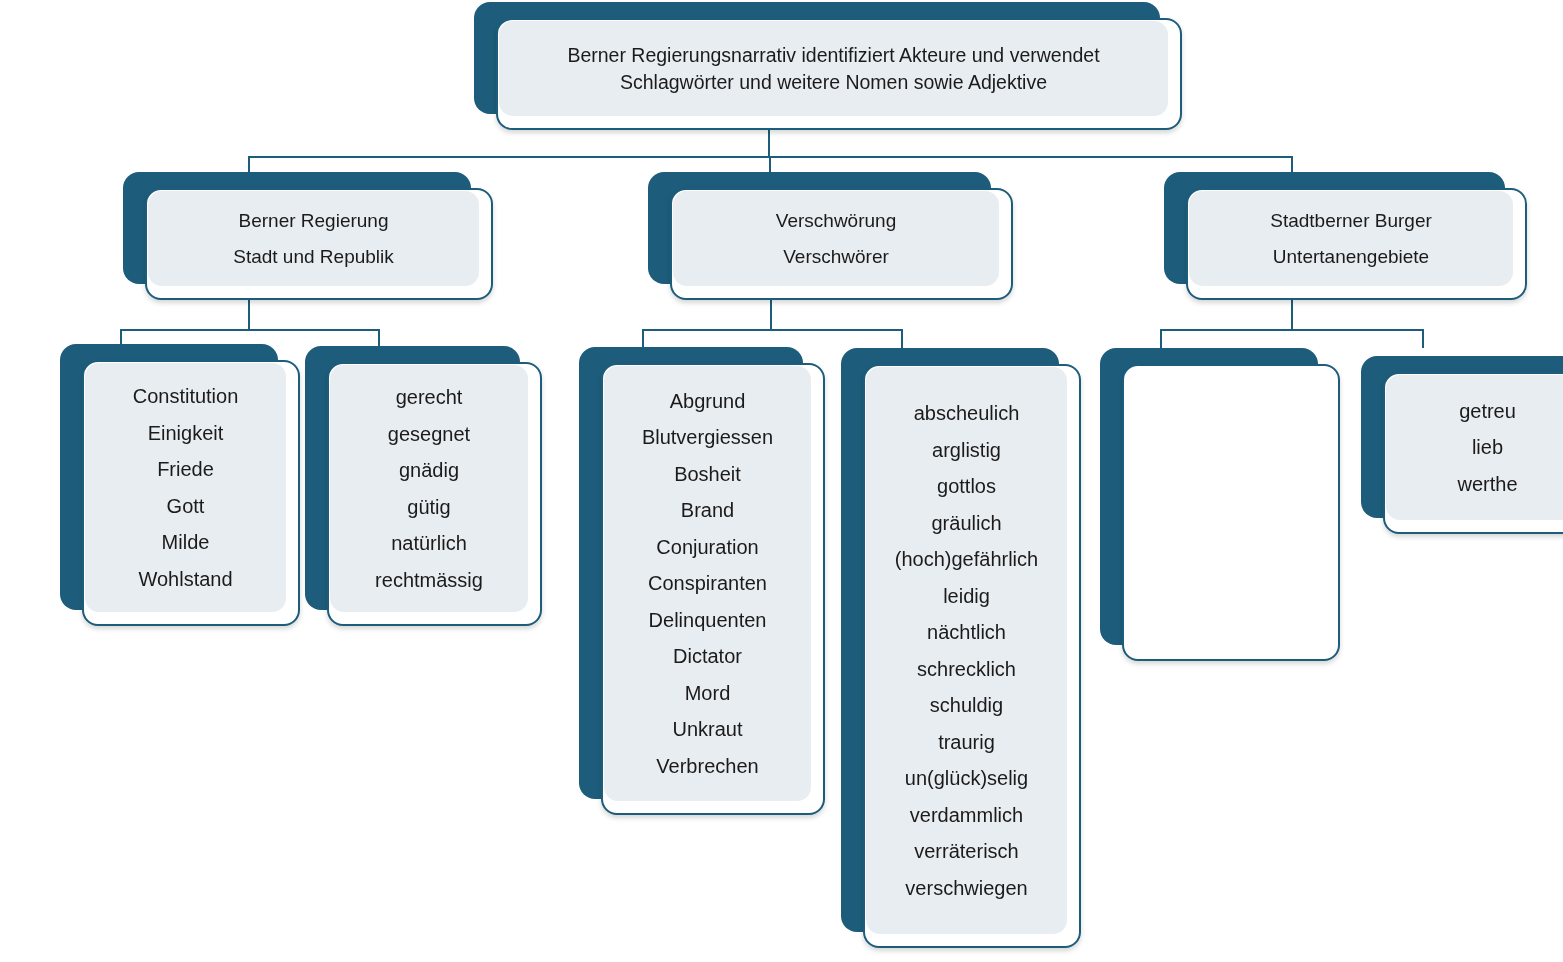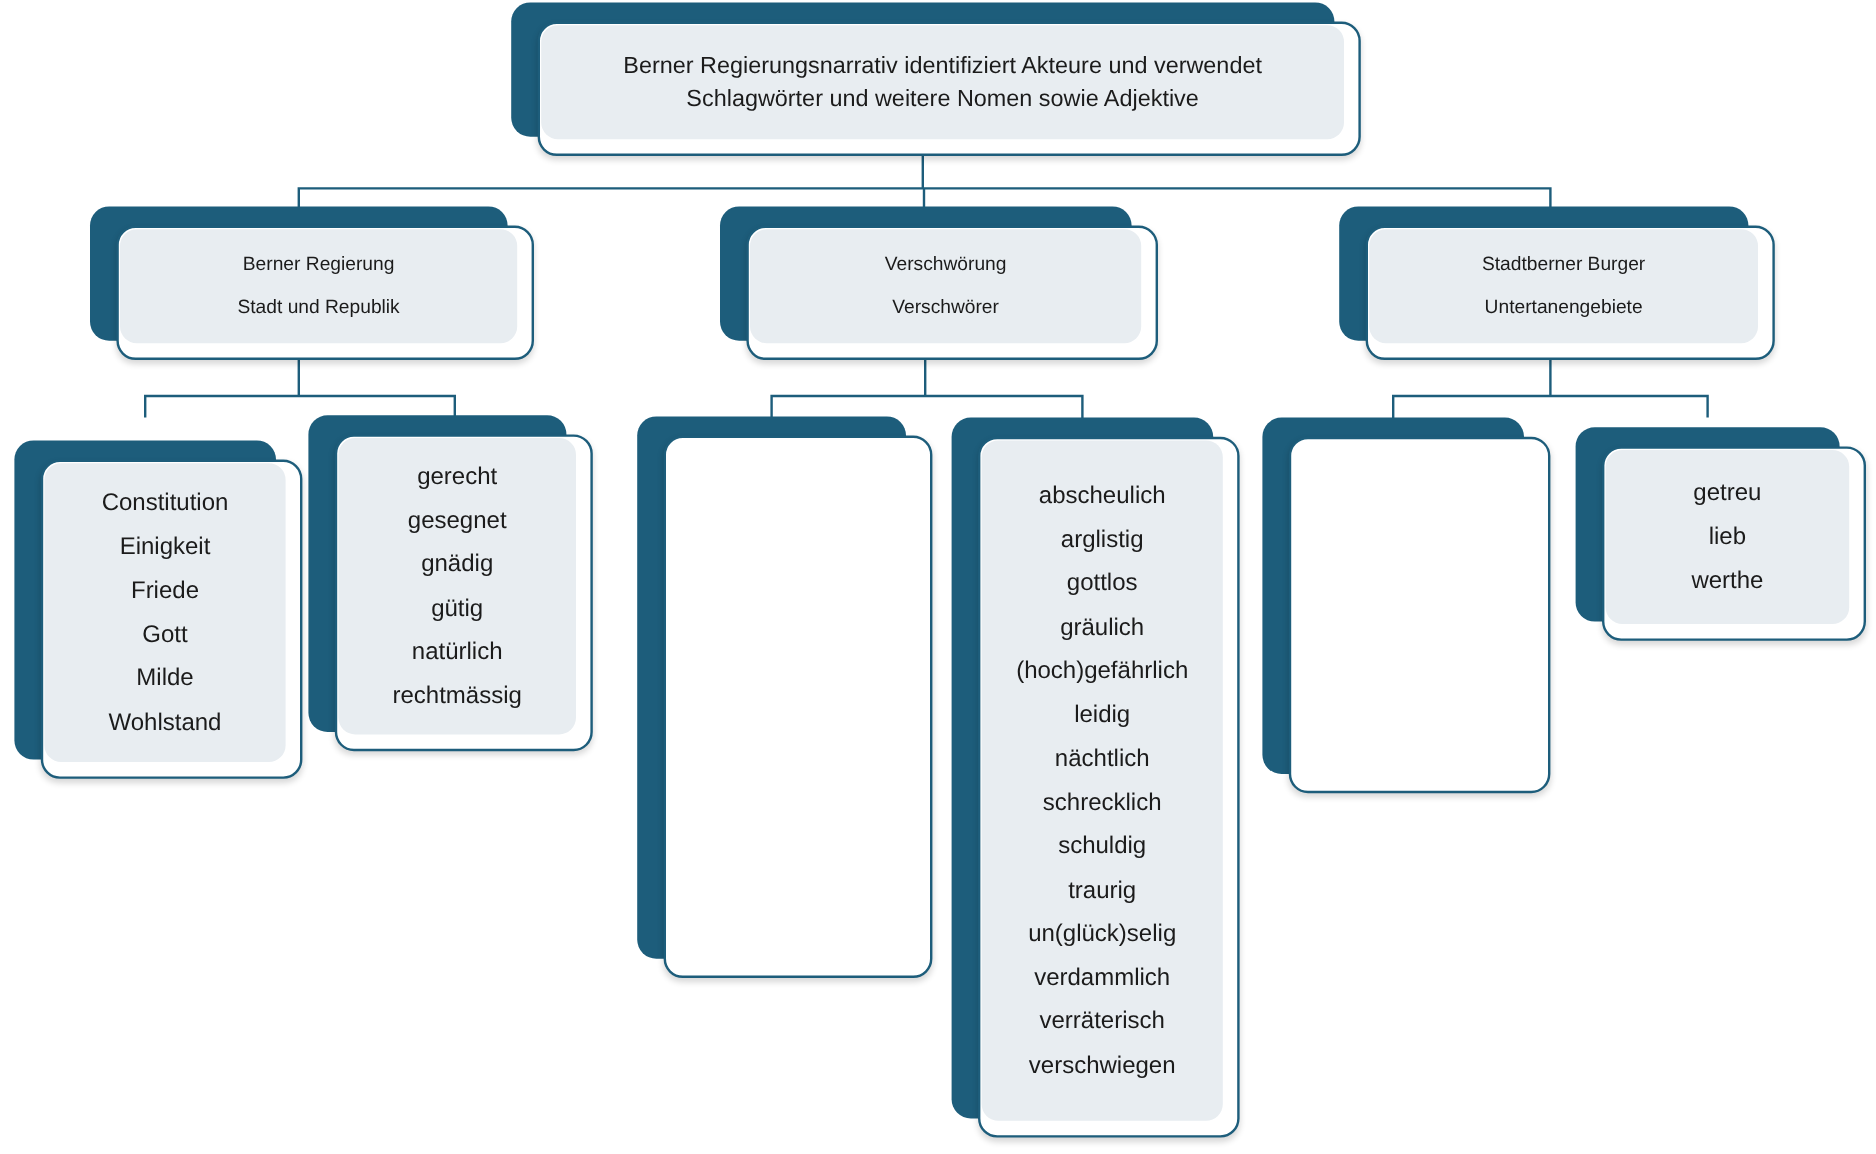--- a/index.html
+++ b/index.html
@@ -13,21 +13,21 @@
   html,body{margin:0;padding:0;background:var(--background);}
   .canvas{
     position:relative;
     width:1563px;height:962px;
     background:var(--background);
     font-family:"Liberation Sans", sans-serif;
     color:var(--text);
     overflow:hidden;
   }
   .connectors{position:absolute;left:0;top:0;z-index:0;}
-  .card{position:absolute;z-index:1;}
+  .card{position:absolute;z-index:1;margin-left:48px;}
   .card .back{
     position:absolute;left:0;top:0;width:100%;height:100%;
     background:var(--shape-dark);
     border-radius:16px;
   }
   .card .front{
     position:absolute;left:22px;top:16px;width:100%;height:100%;
     background:#ffffff;
     border:2px solid var(--shape-dark);
     border-radius:16px;
@@ -39,21 +39,21 @@
     background:var(--shape-fill);
     border-radius:14px;
     display:flex;flex-direction:column;
     justify-content:center;align-items:center;
     text-align:center;
   }
   .root-label{
     font-size:19.5px;line-height:27px;
     width:620px;max-width:95%;
   }
-  .branch-line{font-size:16px;line-height:36px;}
+  .branch-line{font-size:19px;line-height:36px;}
   .item{font-size:20px;line-height:36.5px;white-space:nowrap;}
 </style>
 </head>
 <body>
 
 <div class="canvas">
 
   <svg class="connectors" width="1563" height="962" aria-hidden="true">
     <path d="M769 130 V158 M249 157 H1292 M249 156 V174 M770 156 V174 M1292 156 V174
              M249 300 V331 M121 330 H379 M121 329 V348 M379 329 V348
@@ -89,21 +89,21 @@
 
   <div class="card" style="left:1116px;top:172px;width:341px;height:112px">
     <div class="back"></div>
     <div class="front"></div>
     <div class="fill">
       <div class="branch-line">Stadtberner Burger</div>
       <div class="branch-line">Untertanengebiete</div>
     </div>
   </div>
 
-  <div class="card" style="left:12px;top:367px;width:218px;height:266px">
+  <div class="card" style="left:12px;top:344px;width:218px;height:266px">
     <div class="back"></div>
     <div class="front"></div>
     <div class="fill">
         <div class="item">Constitution</div>
         <div class="item">Einigkeit</div>
         <div class="item">Friede</div>
         <div class="item">Gott</div>
         <div class="item">Milde</div>
         <div class="item">Wohlstand</div>
       </div>
@@ -118,20 +118,33 @@
         <div class="item">gnädig</div>
         <div class="item">gütig</div>
         <div class="item">natürlich</div>
         <div class="item">rechtmässig</div>
       </div>
   </div>
 
   <div class="card" style="left:531px;top:347px;width:224px;height:452px">
     <div class="back"></div>
     <div class="front"></div>
+    <div class="fill">
+        <div class="item">Abgrund</div>
+        <div class="item">Blutvergiessen</div>
+        <div class="item">Bosheit</div>
+        <div class="item">Brand</div>
+        <div class="item">Conjuration</div>
+        <div class="item">Conspiranten</div>
+        <div class="item">Delinquenten</div>
+        <div class="item">Dictator</div>
+        <div class="item">Mord</div>
+        <div class="item">Unkraut</div>
+        <div class="item">Verbrechen</div>
+      </div>
   </div>
 
   <div class="card" style="left:793px;top:348px;width:218px;height:584px">
     <div class="back"></div>
     <div class="front"></div>
     <div class="fill">
         <div class="item">abscheulich</div>
         <div class="item">arglistig</div>
         <div class="item">gottlos</div>
         <div class="item">gräulich</div>

